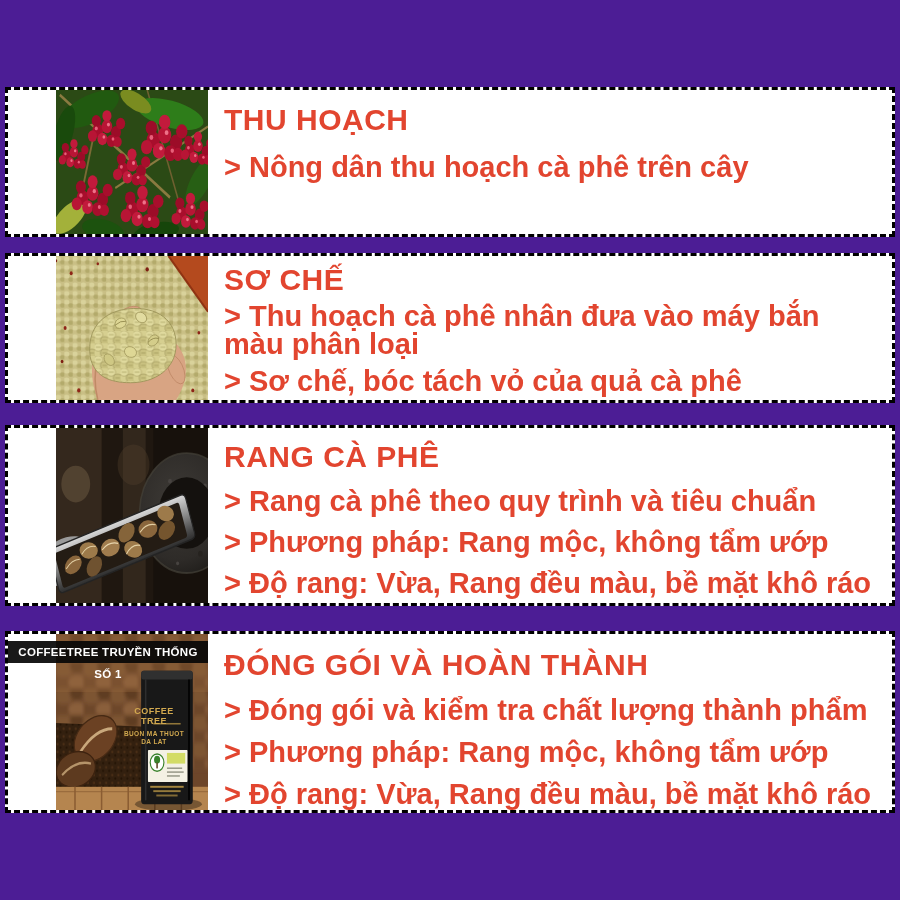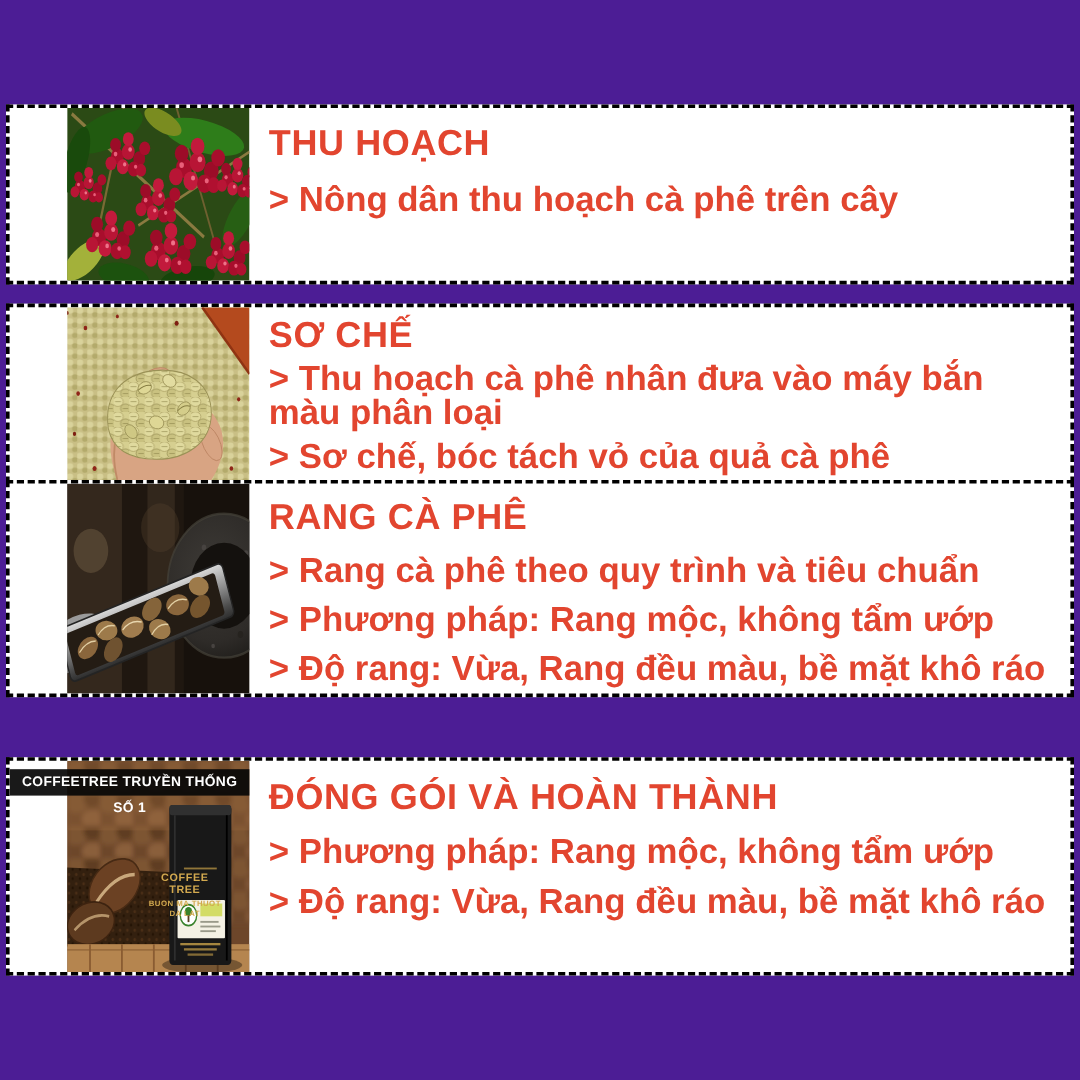--- a/index.html
+++ b/index.html
@@ -4,21 +4,21 @@
 <style>
   * { margin:0; padding:0; box-sizing:border-box; }
   html,body { width:900px; height:900px; background:#ffffff; overflow:hidden;
               font-family:"Liberation Sans", sans-serif; }
   .page { position:relative; width:900px; height:900px; background:#4c1d95; }
 
   .section { position:absolute; left:5px; width:890px; border:3px dashed #000;
              background:#fff; display:flex; align-items:stretch; }
   .sec-1 { top:87px;  height:150px; }
   .sec-2 { top:253px; height:150px; }
-  .sec-3 { top:400px; height:181px; }
+  .sec-3 { top:425px; height:181px; }
   .sec-4 { top:631px; height:182px; }
 
   .image-wrap { position:relative; flex:0 0 200px; width:200px; overflow:hidden;padding-left:48px; }
   .image-wrap svg { display:block; width:100%; height:100%; }
 
   .text-col { flex:1; display:flex; flex-direction:column; padding-left:16px; padding-right:10px; }
   .sec-1 .text-col { padding-top:12px; }
   .sec-2 .text-col { padding-top:6px;  }
   .sec-3 .text-col { padding-top:11px; }
   .sec-4 .text-col { padding-top:13px; }
@@ -34,21 +34,21 @@
   .sec-3 .bullet   { margin-bottom:13px; }
   .sec-4 .sec-title { margin-bottom:13px; }
   .sec-4 .bullet   { margin-bottom:14px; }
 
   
   .img-caption { position:absolute; top:7px; left:0; width:100%; height:22px;
                  background:rgba(8,8,8,0.93); color:#fff; font-weight:bold;
                  font-size:11.5px; line-height:22px; text-align:center;
                  letter-spacing:0.3px; }
   .bag-text { position:absolute; left:112px; width:68px; text-align:center;
-              color:#d2a94f; font-weight:bold;margin-top:20px; }
+              color:#d2a94f; font-weight:bold; }
   .bag-brand   { top:72px; font-size:9px;  letter-spacing:0.5px; }
   .bag-origin1 { top:96px; font-size:6.5px; letter-spacing:0.4px; }
   .bag-origin2 { top:104px; font-size:6.5px; letter-spacing:0.4px; }
 </style>
 </head>
 <body>
 
 <div class="page">
 
   <div class="section sec-1">
@@ -264,18 +264,19 @@
         <rect x="128" y="161.5" width="36" height="2" fill="#c9a24a" opacity="0.7"></rect>
         <rect x="132" y="166" width="28" height="2" fill="#c9a24a" opacity="0.6"></rect>
       </svg>
       <div class="img-caption">COFFEETREE TRUYỀN THỐNG SỐ 1</div>
       <div class="bag-text bag-brand">COFFEE TREE</div>
       <div class="bag-text bag-origin1">BUON MA THUOT</div>
       <div class="bag-text bag-origin2">DA LAT</div>
     </div>
     <div class="text-col">
       <div class="sec-title">ĐÓNG GÓI VÀ HOÀN THÀNH</div>
+      <div class="bullet">&gt; Đóng gói và kiểm tra chất lượng thành phẩm</div>
       <div class="bullet">&gt; Phương pháp: Rang mộc, không tẩm ướp</div>
       <div class="bullet">&gt; Độ rang: Vừa, Rang đều màu, bề mặt khô ráo</div>
     </div>
   </div>
 
 </div>
 
 </body></html>

